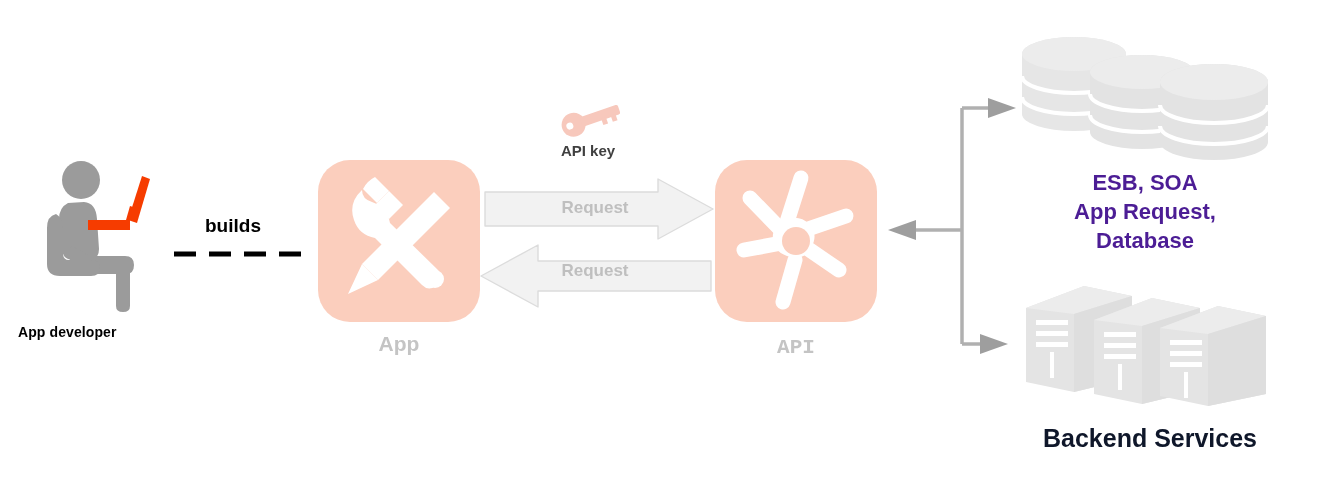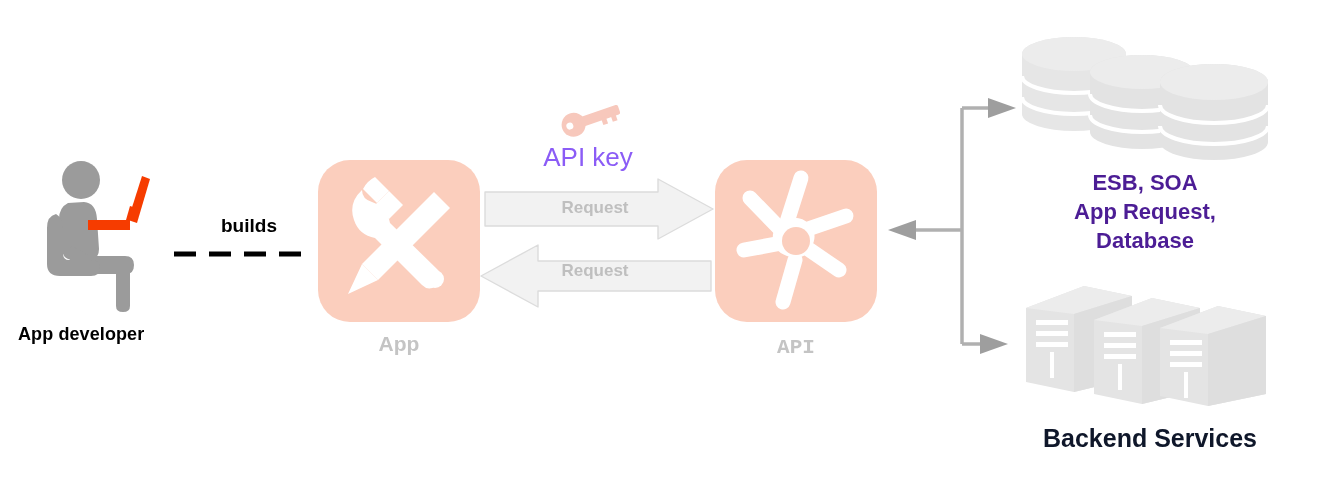--- a/index.html
+++ b/index.html
@@ -17,27 +17,27 @@
     height: 504px;
     background: #ffffff;
     overflow: hidden;
   }
   .abs { position: absolute; }
 
   
   #developer-icon { left: 38px; top: 158px; width: 140px; height: 160px; }
   #developer-label {
     left: 18px; top: 324px; width: 220px;
-    font-size: 18px; font-weight: bold; color: #000000;
+    font-size: 14px; font-weight: bold; color: #000000;
     letter-spacing: 0.1px; white-space: nowrap;
   }
 
   
   #builds-label {
-    left: 184px; top: 215px; width: 130px;
+    left: 168px; top: 215px; width: 130px;
     text-align: center;
     font-size: 19px; font-weight: bold; color: #000000;
   }
   #builds-dashes { left: 172px; top: 244px; width: 140px; height: 8px; }
 
   
   .tile {
     width: 162px; height: 162px;
     background: #fbcebd;
     border-radius: 32px;
@@ -49,21 +49,21 @@
     text-align: center; white-space: nowrap;
   }
   #app-label { left: 318px; top: 332px; width: 162px; }
   #api-label { left: 715px; top: 336px; width: 162px; font-family: Liberation Mono, monospace; }
   .tile-glyph { position: absolute; left: 0; top: 0; }
 
   
   #apikey-icon  { left: 556px; top: 96px; width: 68px; height: 42px; }
   #apikey-label {
     left: 488px; top: 142px; width: 200px; text-align: center;
-    font-size: 26px; font-weight: normal; color: #8b5cf6;
+    font-size: 15px; font-weight: bold; color: #404040;
   }
 
   
   #request-arrow  { left: 484px; top: 178px;  width: 230px; height: 62px; }
   #response-arrow { left: 480px; top: 243px;  width: 232px; height: 66px; }
   .flow-label {
     font-size: 17px; font-weight: bold; color: #bfbfbf;
     text-align: center; white-space: nowrap;
   }
   #request-label  { left: 500px; top: 198px; width: 190px; }

